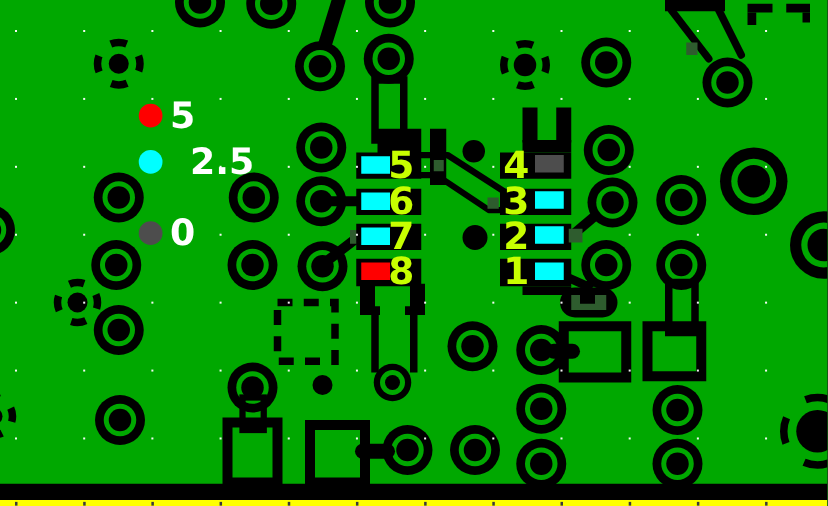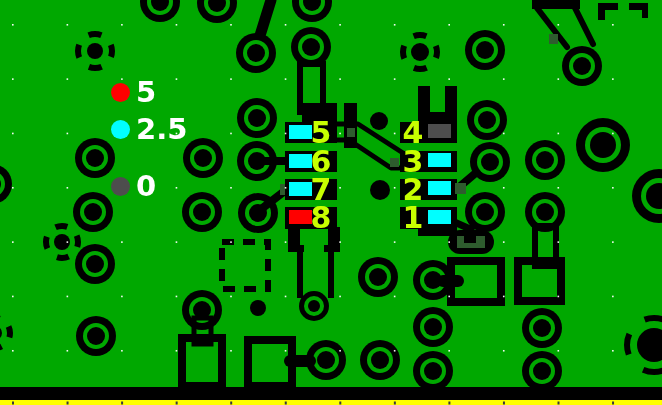--- a/index.html
+++ b/index.html
@@ -285,21 +285,21 @@
         <rect x="612.05" y="241.32" width="1.6" height="1.6" fill="#ffffff" opacity="0.95"></rect>
         <rect x="612.05" y="295.65" width="1.6" height="1.6" fill="#ffffff" opacity="0.95"></rect>
         <rect x="612.05" y="349.98" width="1.6" height="1.6" fill="#ffffff" opacity="0.95"></rect>
         <rect x="612.05" y="401.5" width="2" height="3" fill="#3a3a3a"></rect>
       </g>
     </svg>
 
   <span class="ldot" style="left: 111px; top: 83px; background: rgb(255, 0, 0);"></span>
   <span class="llabel" style="left: 136px; top: 77px; color: rgb(255, 255, 255);">5</span>
   <span class="ldot" style="left: 111px; top: 120px; background: rgb(0, 255, 255);"></span>
-  <span class="llabel" style="left: 136px; top: 114px; color: rgb(255, 255, 255);">2.5</span>
+  <span class="llabel" style="left: 152px; top: 114px; color: rgb(255, 255, 255);">2.5</span>
   <span class="ldot" style="left: 111px; top: 177px; background: rgb(77, 77, 77);"></span>
   <span class="llabel" style="left: 136px; top: 171px; color: rgb(255, 255, 255);">0</span>
 
   <div class="pad" style="left: 289px; top: 125px; background: rgb(0, 255, 255);"></div>
   <div class="pad" style="left: 289px; top: 154px; background: rgb(0, 255, 255);"></div>
   <div class="pad" style="left: 289px; top: 182px; background: rgb(0, 255, 255);"></div>
   <div class="pad" style="left: 289px; top: 210px; background: rgb(255, 0, 0);"></div>
   <span class="pin-num" style="left: 307px; top: 118px; color: rgb(200, 255, 0);">5</span>
   <span class="pin-num" style="left: 307px; top: 147px; color: rgb(200, 255, 0);">6</span>
   <span class="pin-num" style="left: 307px; top: 175px; color: rgb(200, 255, 0);">7</span>

